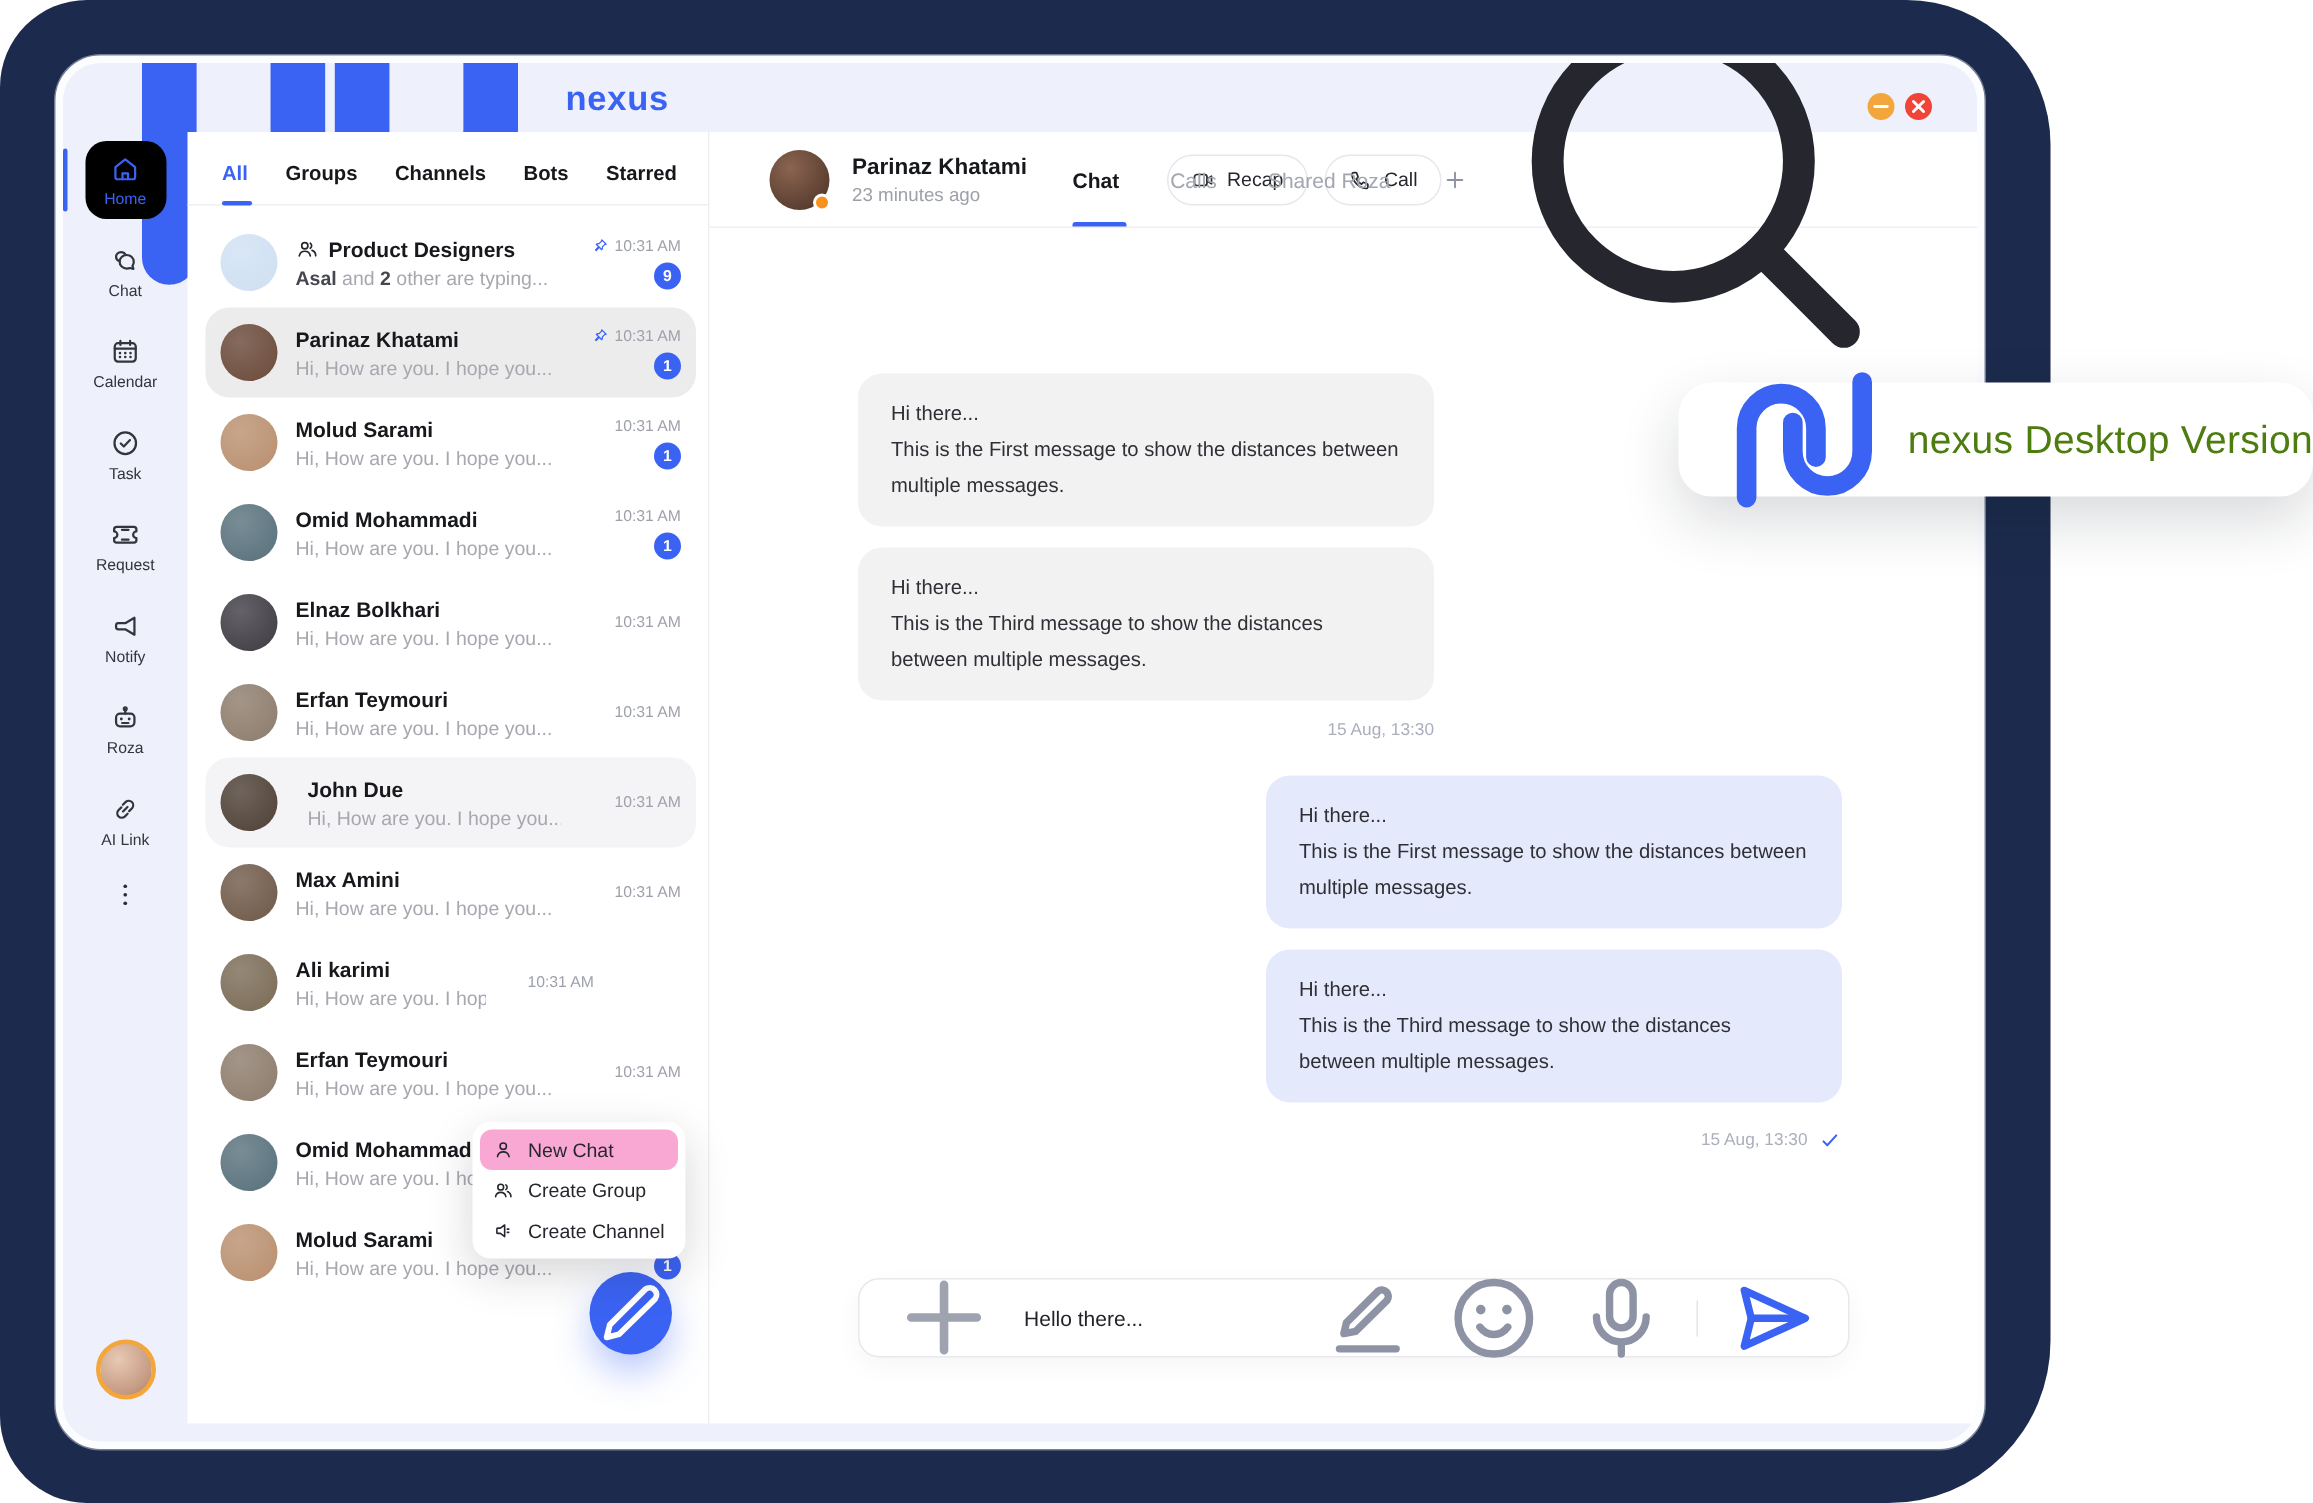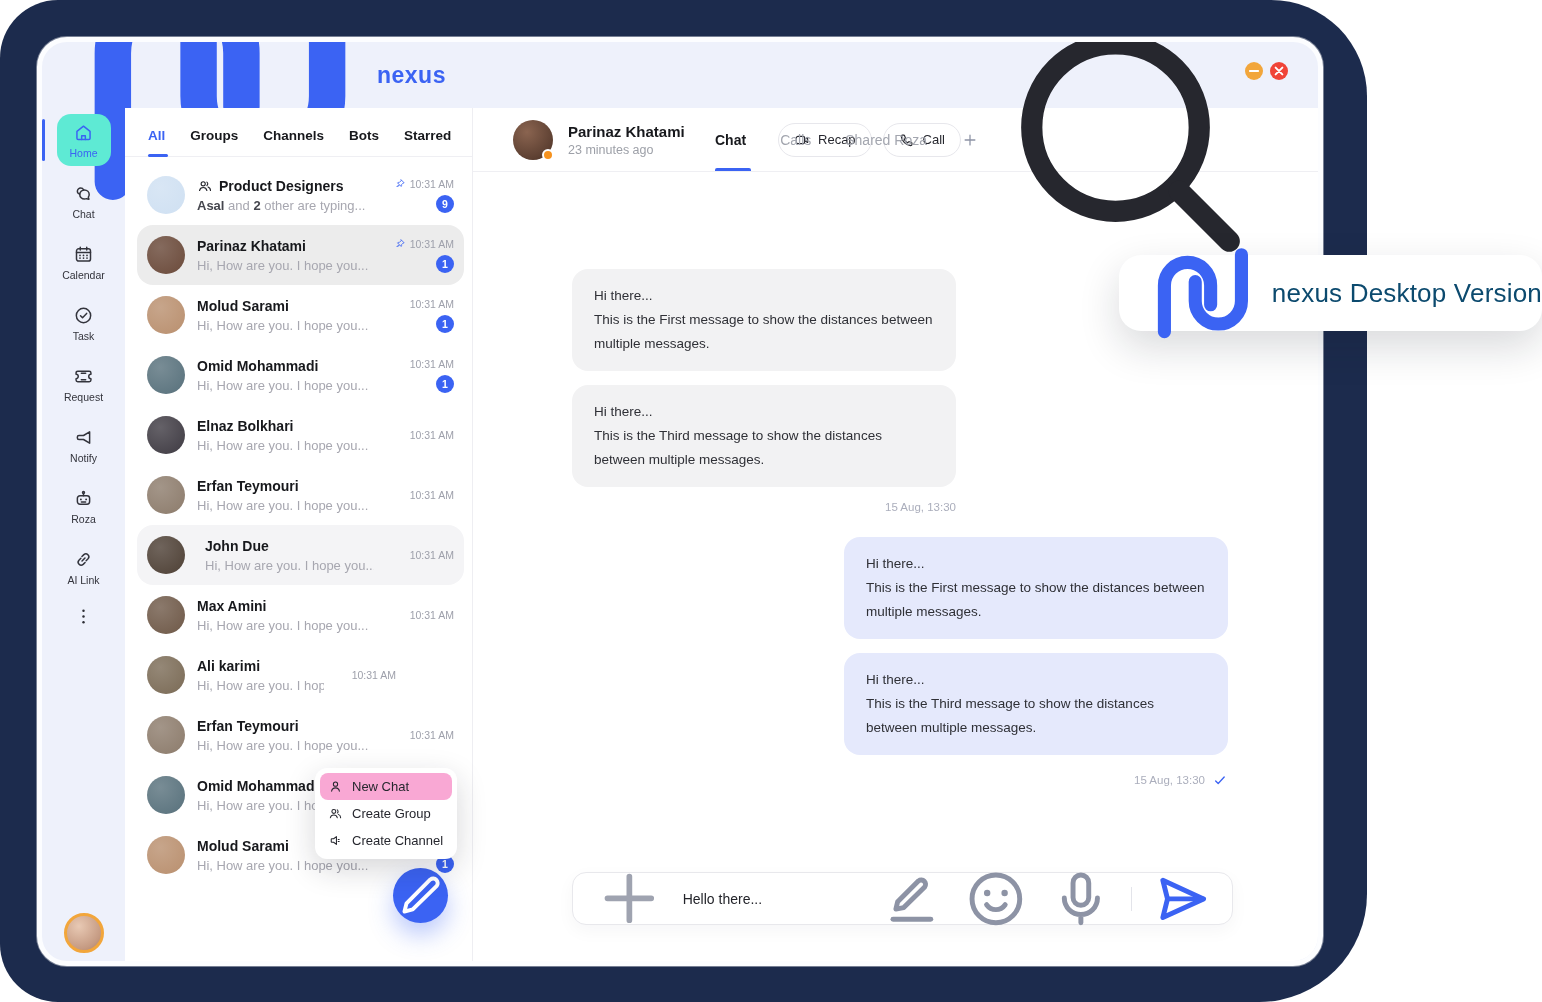--- a/index.html
+++ b/index.html
@@ -17,21 +17,21 @@
   }
 
   
   .window {
     position:absolute; left:37px; top:37px; width:1286px; height:929px;
     background:#EEF1FB; border:5px solid #FCFDFF; border-radius:30px;
     overflow:hidden; box-shadow:0 0 0 1px rgba(255,255,255,.4);
   }
 
   
-  .topbar { height:66px; position:relative; display:flex; align-items:center; }
+  .topbar { height:46px; position:relative; display:flex; align-items:center; }
   .logo { display:flex; align-items:center; gap:7px; margin-left:28px; color:#3B63F3; }
   .logo svg { width:26px; height:23px; }
   .logo .logo-text { font-size:23px; font-weight:700; letter-spacing:.5px; color:#3B63F3; }
   .search-wrap {
     position:absolute; left:440px; top:12px; width:482px; height:34px;
     background:#fff; border-radius:10px; display:flex; align-items:center;
     padding:0 13px; gap:9px; color:#BDC1CE;
   }
   .search-wrap svg { width:16px; height:16px; flex:none; }
   .search-wrap input {
@@ -48,21 +48,21 @@
 
   .content { display:flex; height:861px; }
 
   
   .rail { width:83px; flex:none; display:flex; flex-direction:column; align-items:center;
           padding:6px 0 16px; }
   .rail-item { width:54px; display:flex; flex-direction:column; align-items:center; gap:4px;
                padding:8px 0 7px; margin-bottom:9px; border-radius:14px; color:#33343C;
                font-size:10.5px; position:relative; cursor:pointer; }
   .rail-item svg { width:21px; height:21px; }
-  .rail-item.active { background:#5eead4; color:#3B63F3;text-align:center; }
+  .rail-item.active { background:#000000; color:#3B63F3;text-align:center; }
   .rail-item.active::before { content:''; position:absolute; left:-15px; top:5px; bottom:5px;
                width:3px; border-radius:2px; background:#3B63F3; }
   .rail-item.icon-only { padding:4px 0; color:#2B2C33; }
   .rail-avatar { margin-top:auto; width:40px; height:40px; border-radius:50%;
                border:3px solid #F2A63B; cursor:pointer;
                background:radial-gradient(circle at 35% 30%, #E8C9B4, #C59A82 70%, #A87B62); }
 
   
   .chatlist { width:348px; flex:none; background:#fff; display:flex; flex-direction:column;
               position:relative; border-right:1px solid #EEEEF2; }
@@ -166,21 +166,21 @@
   .ib-icons svg { width:19px; height:19px; }
   .ib-div { width:1px; height:24px; background:#E3E4EA; }
   .ib-send { color:#3B63F3; }
   .ib-send svg { width:21px; height:21px; }
 
   
   .desktop-badge { position:absolute; left:1119px; top:255px; width:423px; height:76px;
           background:#fff; border-radius:22px; box-shadow:0 16px 40px rgba(20,24,40,.16);
           display:flex; align-items:center; gap:15px; padding-left:30px; z-index:20; }
   .desktop-badge svg { width:40px; height:36px; color:#3B63F3; flex:none; }
-  .badge-text { font-size:26px; font-weight:500; color:#0c4a6e; letter-spacing:.2px;
+  .badge-text { font-size:26px; font-weight:500; color:#4d7c0f; letter-spacing:.2px;
           white-space:nowrap; }
 </style>
 </head>
 <body>
 
 <div class="stage">
   <div class="frame"></div>
 
   <div class="window">
 

